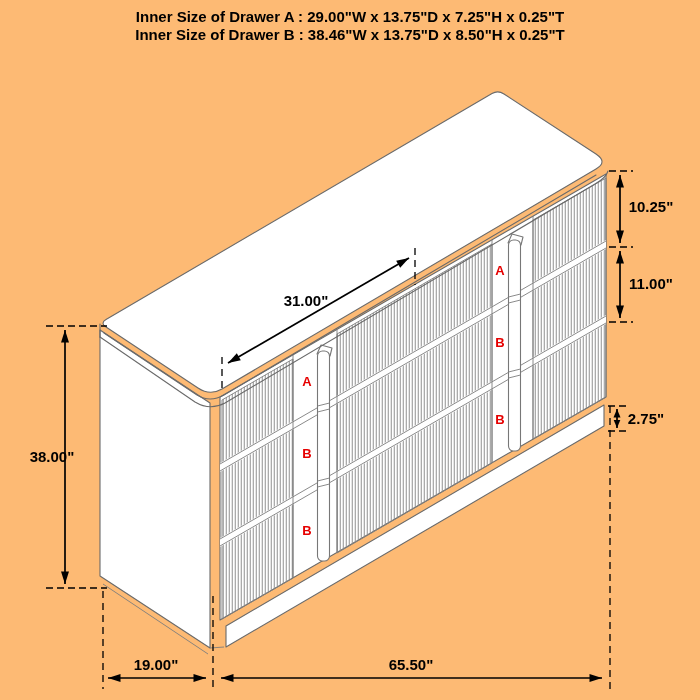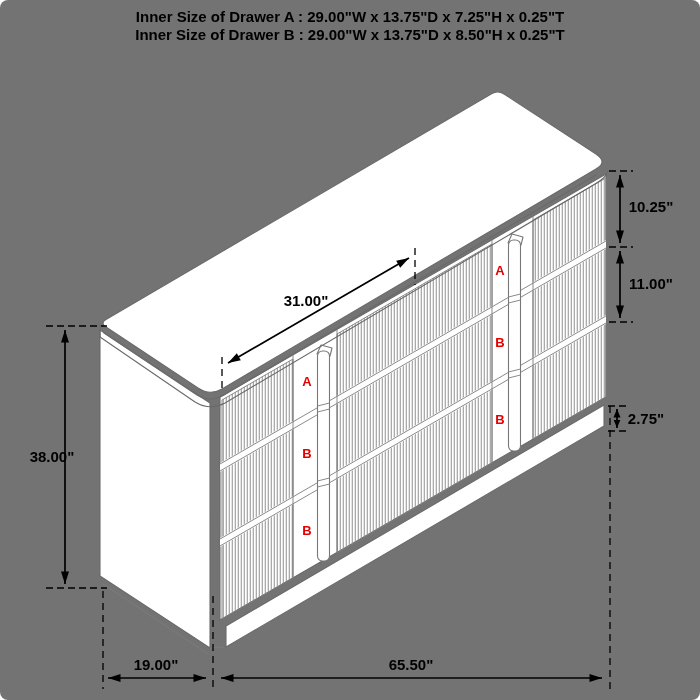--- a/index.html
+++ b/index.html
@@ -1,17 +1,17 @@
 <!DOCTYPE html>
 <html><head>
 <meta charset="utf-8">
 <style>
   html,body{margin:0;padding:0;background:#fff;}
-  .stage{position:relative;width:700px;height:700px;background:#737373;overflow:hidden;
-         font-family:"Liberation Sans",sans-serif;border-radius:8px;}
+  .stage{position:relative;width:700px;height:700px;background:#fdba74;overflow:hidden;
+         font-family:"Liberation Sans",sans-serif;}
   .title{position:absolute;top:8px;left:0;width:700px;text-align:center;
          font-weight:bold;font-size:15px;line-height:18px;color:#000;}
   svg{position:absolute;left:0;top:0;}
   
   .edge{fill:#ffffff;stroke:#6a6a6a;stroke-width:1.1;stroke-linejoin:round;}
   .edge-nf{fill:none;stroke:#6a6a6a;stroke-width:1.1;stroke-linejoin:round;stroke-linecap:round;}
   .thin{fill:none;stroke:#7d7d7d;stroke-width:0.9;}
   .fluted{fill:url(#flutes);stroke:#7d7d7d;stroke-width:0.9;}
   .whiteband{fill:#ffffff;stroke:none;}
   .handle{fill:#ffffff;stroke:#777777;stroke-width:1.1;stroke-linejoin:round;}
@@ -24,21 +24,21 @@
   .red{font-family:"Liberation Sans",sans-serif;font-weight:bold;font-size:13px;
        fill:#e60000;text-anchor:middle;}
 </style>
 </head>
 <body>
 
 <div class="stage">
 
   <div class="title">
     <div>Inner Size of Drawer A : 29.00"W x 13.75"D x 7.25"H x 0.25"T</div>
-    <div>Inner Size of Drawer B : 29.00"W x 13.75"D x 8.50"H x 0.25"T</div>
+    <div>Inner Size of Drawer B : 38.46"W x 13.75"D x 8.50"H x 0.25"T</div>
   </div>
 
   <svg width="700" height="700" viewBox="0 0 700 700">
     <defs>
       <pattern id="flutes" patternUnits="userSpaceOnUse" width="3" height="12">
         <line x1="1.25" y1="0" x2="1.25" y2="12" stroke="#8f8f8f" stroke-width="1"></line>
       </pattern>
       <marker id="ah" markerUnits="userSpaceOnUse" markerWidth="14" markerHeight="10" refX="13" refY="5" orient="auto-start-reverse">
         <path d="M0.5,1 L13,5 L0.5,9 Z" fill="#000"></path>
       </marker>

